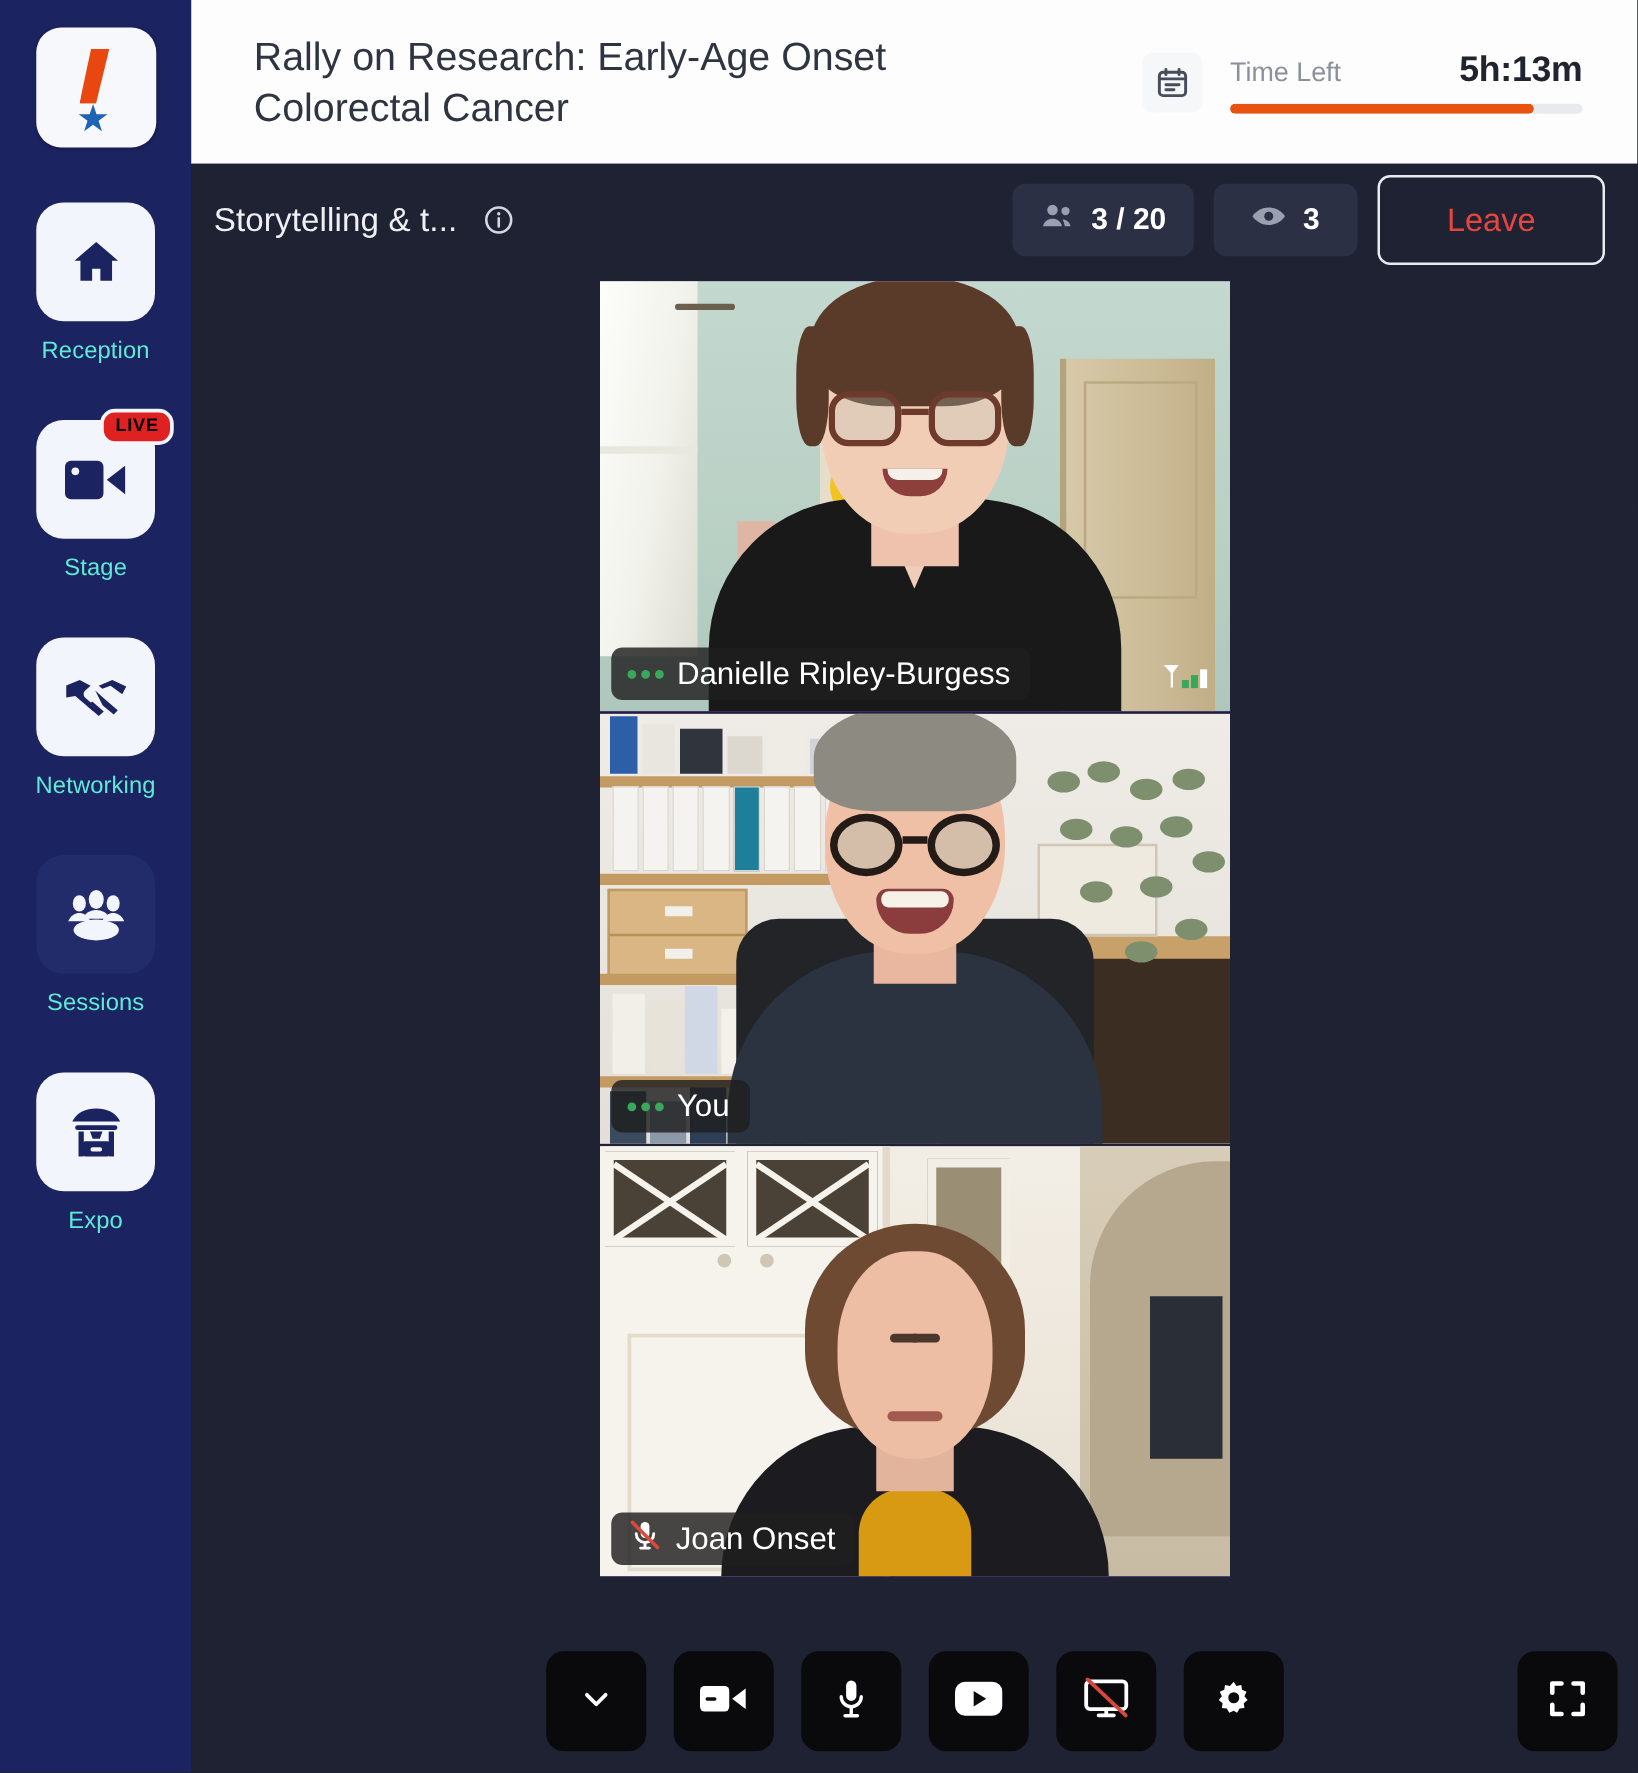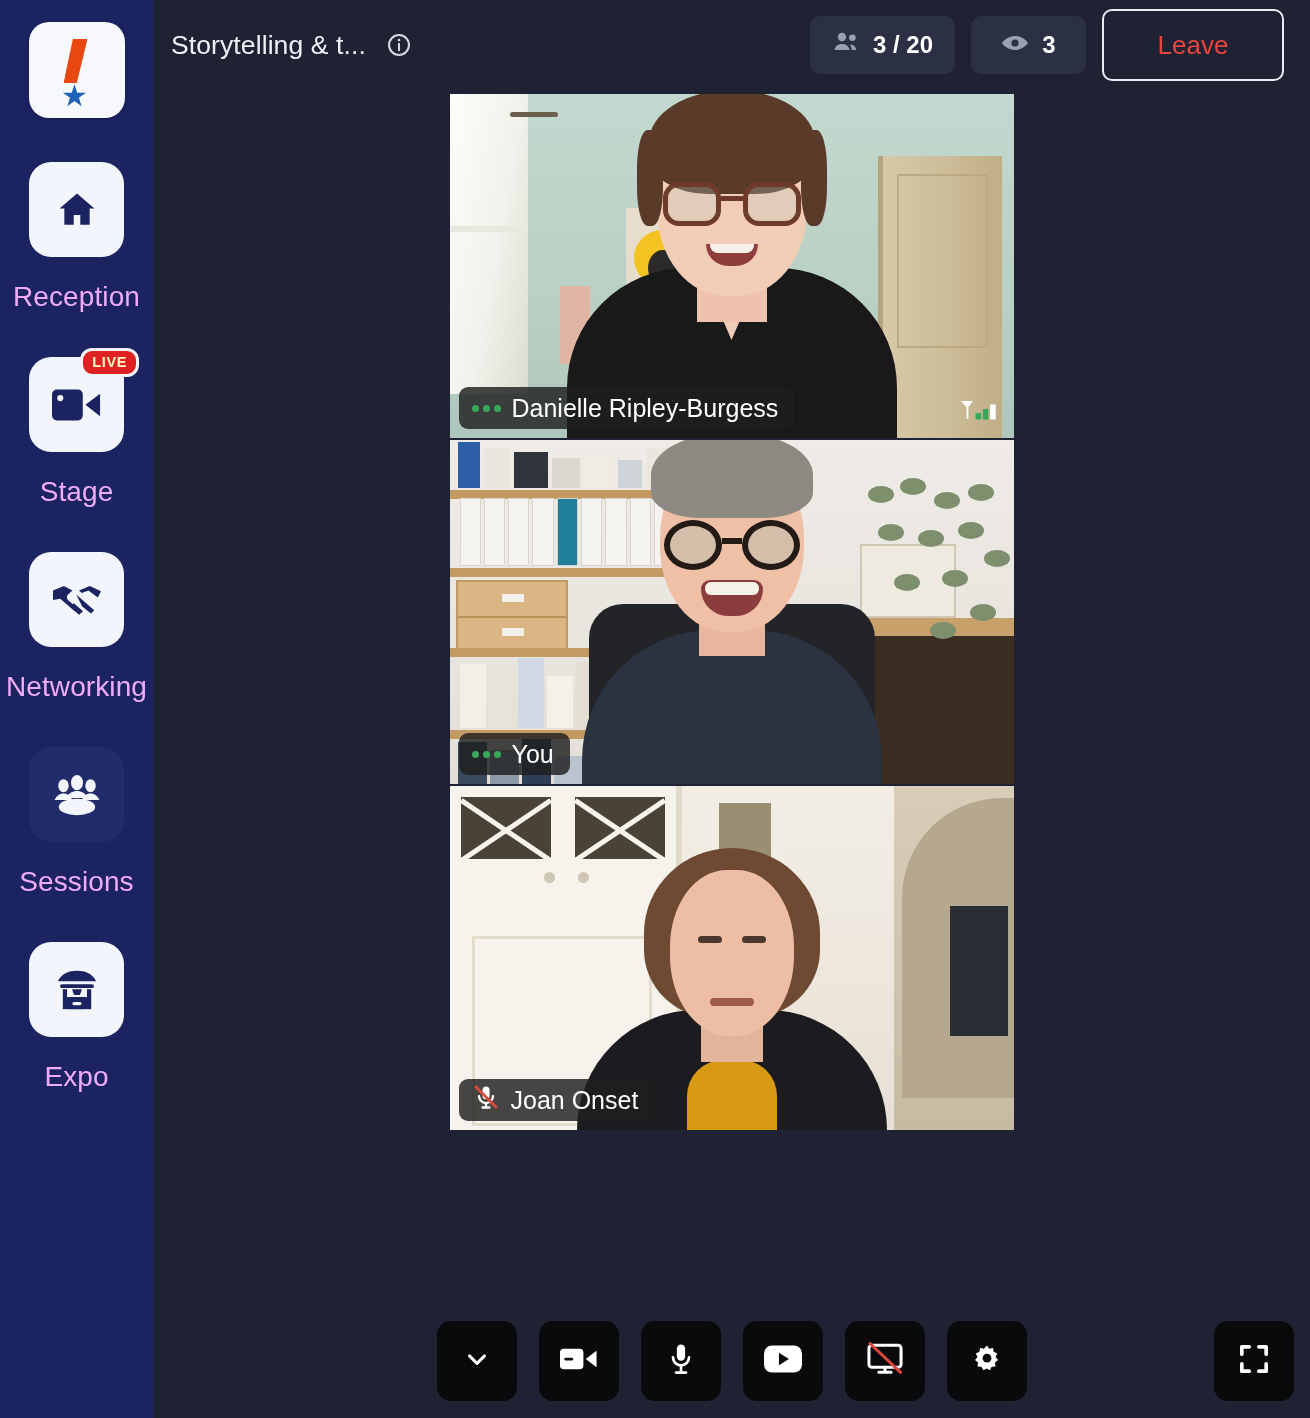--- a/index.html
+++ b/index.html
@@ -50,27 +50,27 @@
     width: 95px; height: 95px; border-radius: 22px;
     background: #f2f5fb;
     display: flex; align-items: center; justify-content: center;
     position: relative;
   }
   .nav-tile.active {
     background: #222c6a;
   }
   .nav-tile svg { display: block; }
   .nav-label {
-    margin-top: 24px;
-    color: #f0abfc; font-size: 28px; letter-spacing: .1px;
+    margin-top: 13px;
+    color: #5eead4; font-size: 19px; letter-spacing: .1px;
     white-space: nowrap;
   }
   .live-badge {
     position: absolute; top: -9px; right: -15px;
-    background: #e02121; color: #fef9c3;
+    background: #e02121; color: #000000;
     font-size: 14.5px; font-weight: 700; letter-spacing: .6px;
     padding: 3px 9px 4px; border-radius: 12px;
     border: 3px solid #f2f5fb;
   }
 
   
   .right { flex: 1; display: flex; flex-direction: column; min-width: 0; }
 
   
   .topbar {
@@ -128,21 +128,21 @@
     cursor: pointer;
   }
 
   
   .video-area {
     flex: 1; position: relative; min-height: 0;
     display: flex; flex-direction: column; align-items: center;
     padding-top: 4px;
   }
   .tile {
-    position: relative; width: 564px; height: 344px;
+    position: relative; width: 504px; height: 344px;
     overflow: hidden; background: #6d28d9; flex: 0 0 auto;
   }
   .tile + .tile { margin-top: 2px; }
   .tile-scene { position: absolute; inset: 0; }
 
   .badge {
     position: absolute; left: 9px; bottom: 9px;
     background: rgba(30,30,30,.82);
     border-radius: 9px; height: 42px;
     display: flex; align-items: center; gap: 11px;
@@ -352,20 +352,41 @@
           <rect x="9.6" y="17.2" width="4.8" height="1.7" rx=".8" fill="#f2f5fb"></rect>
           <path d="M9.4 10.6h5.2l-1.1 3h-3z"></path>
         </svg>
       </div>
       <div class="nav-label">Expo</div>
     </div>
   </aside>
 
   <div class="right">
 
+    <header class="topbar">
+      <h1 class="event-title">Rally on Research: Early-Age Onset Colorectal Cancer</h1>
+      <div class="topbar-right">
+        <div class="cal-tile">
+          <svg width="28" height="28" viewBox="0 0 24 24" fill="none" stroke="#474d5b" stroke-width="2" aria-hidden="true">
+            <rect x="3" y="5" width="18" height="16" rx="2.5"></rect>
+            <path d="M3 9.5h18M7.5 3v3.6M16.5 3v3.6" stroke-linecap="round"></path>
+            <path d="M7.5 13.5h9M7.5 17h5.5" stroke-linecap="round"></path>
+          </svg>
+        </div>
+        <div class="timer-block">
+          <div class="timer-row">
+            <span class="timer-label">Time Left</span>
+            <span class="timer-value">5h:13m</span>
+          </div>
+          <div class="timer-track">
+            <div class="timer-fill" id="timerFill" style="width: 86%; background: rgb(232, 83, 15);"></div>
+          </div>
+        </div>
+      </div>
+    </header>
 
     <section class="stage">
 
       <div class="sessionbar">
         <span class="session-name">Storytelling &amp; t...</span>
         <span class="info-icon">
           <svg width="26" height="26" viewBox="0 0 24 24" fill="none" stroke="#d5d8e0" stroke-width="1.9" aria-hidden="true">
             <circle cx="12" cy="12" r="9.2"></circle>
             <path d="M12 10.8v6" stroke-linecap="round"></path>
             <circle cx="12" cy="7.4" r="1.25" fill="#d5d8e0" stroke="none"></circle>

